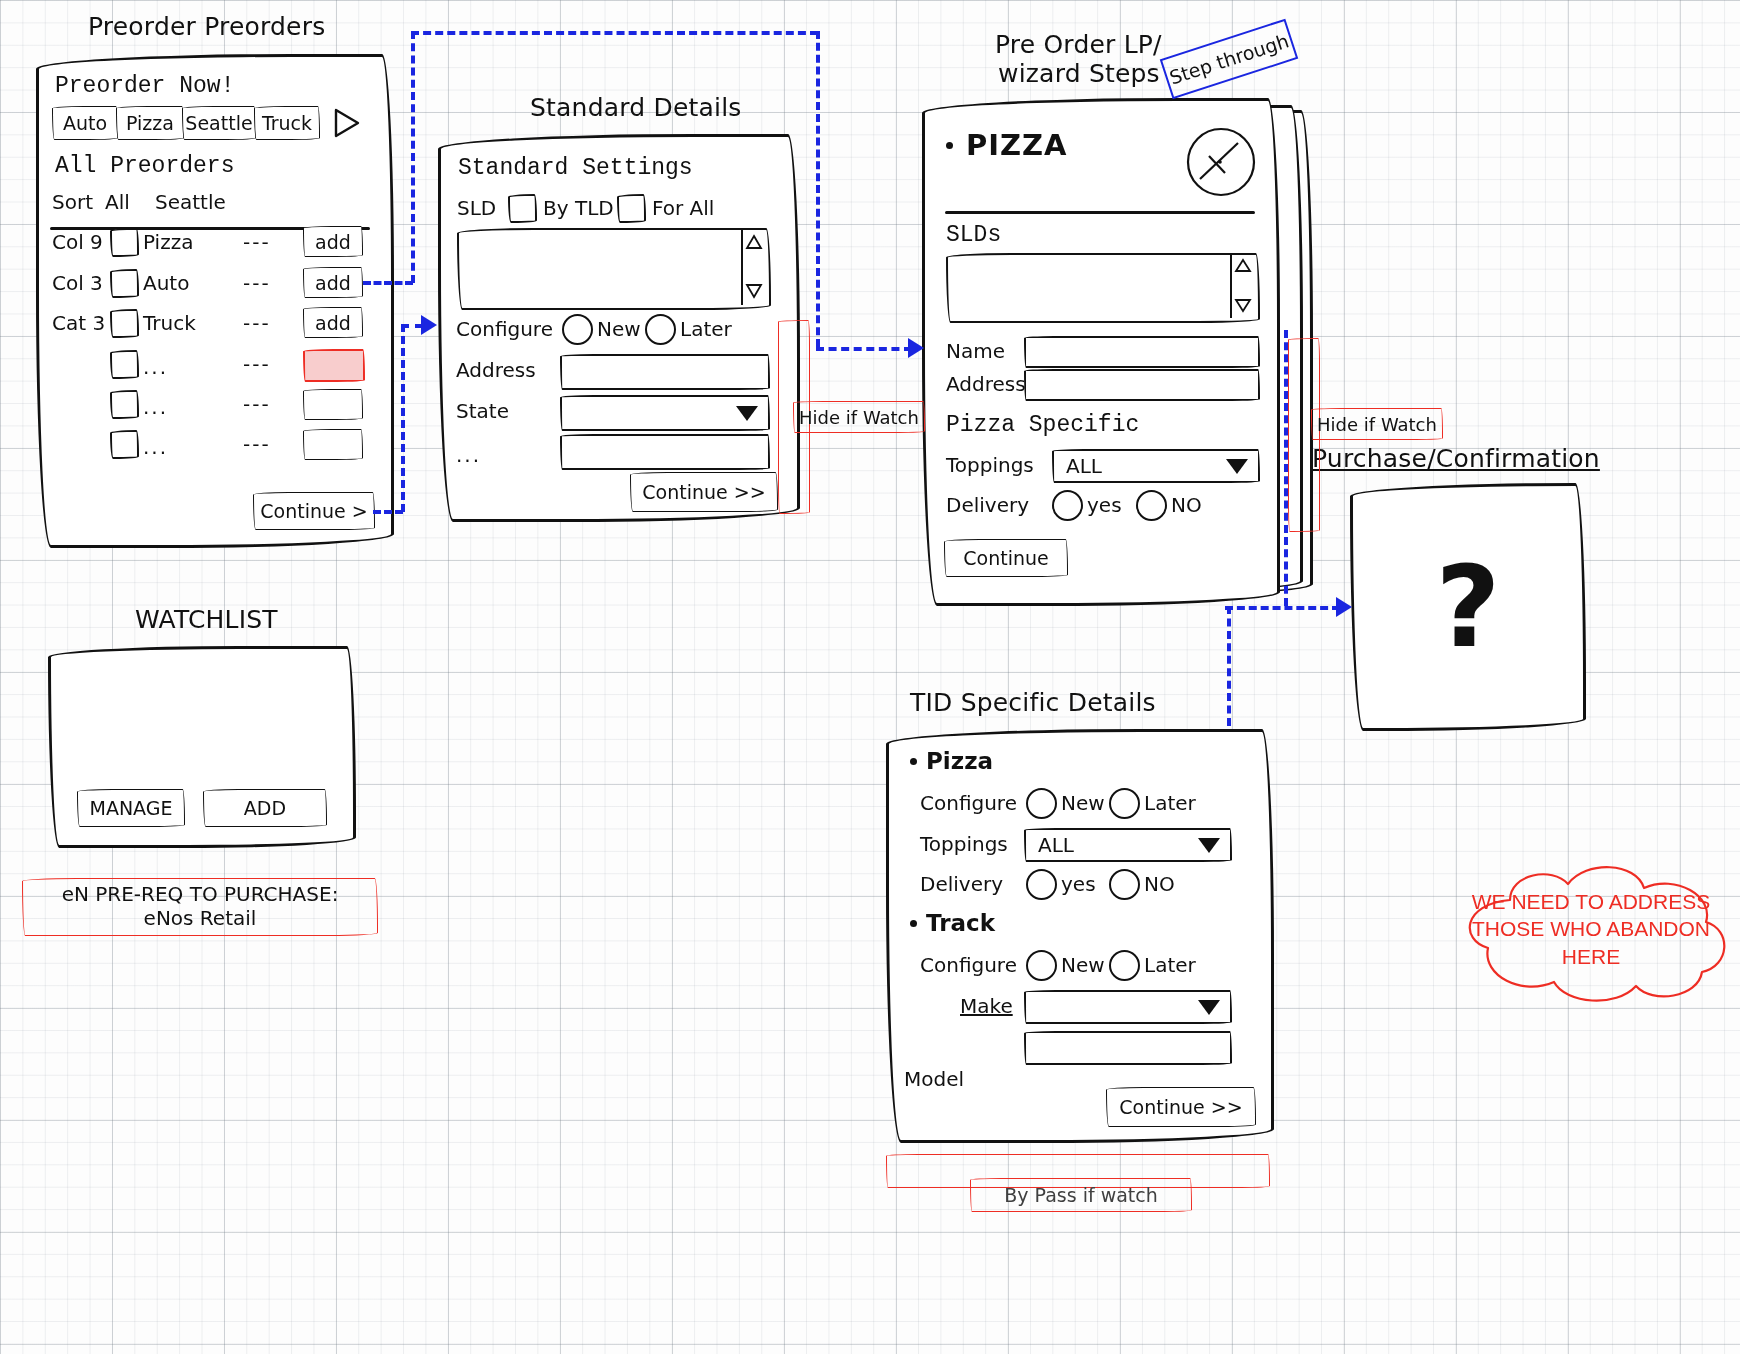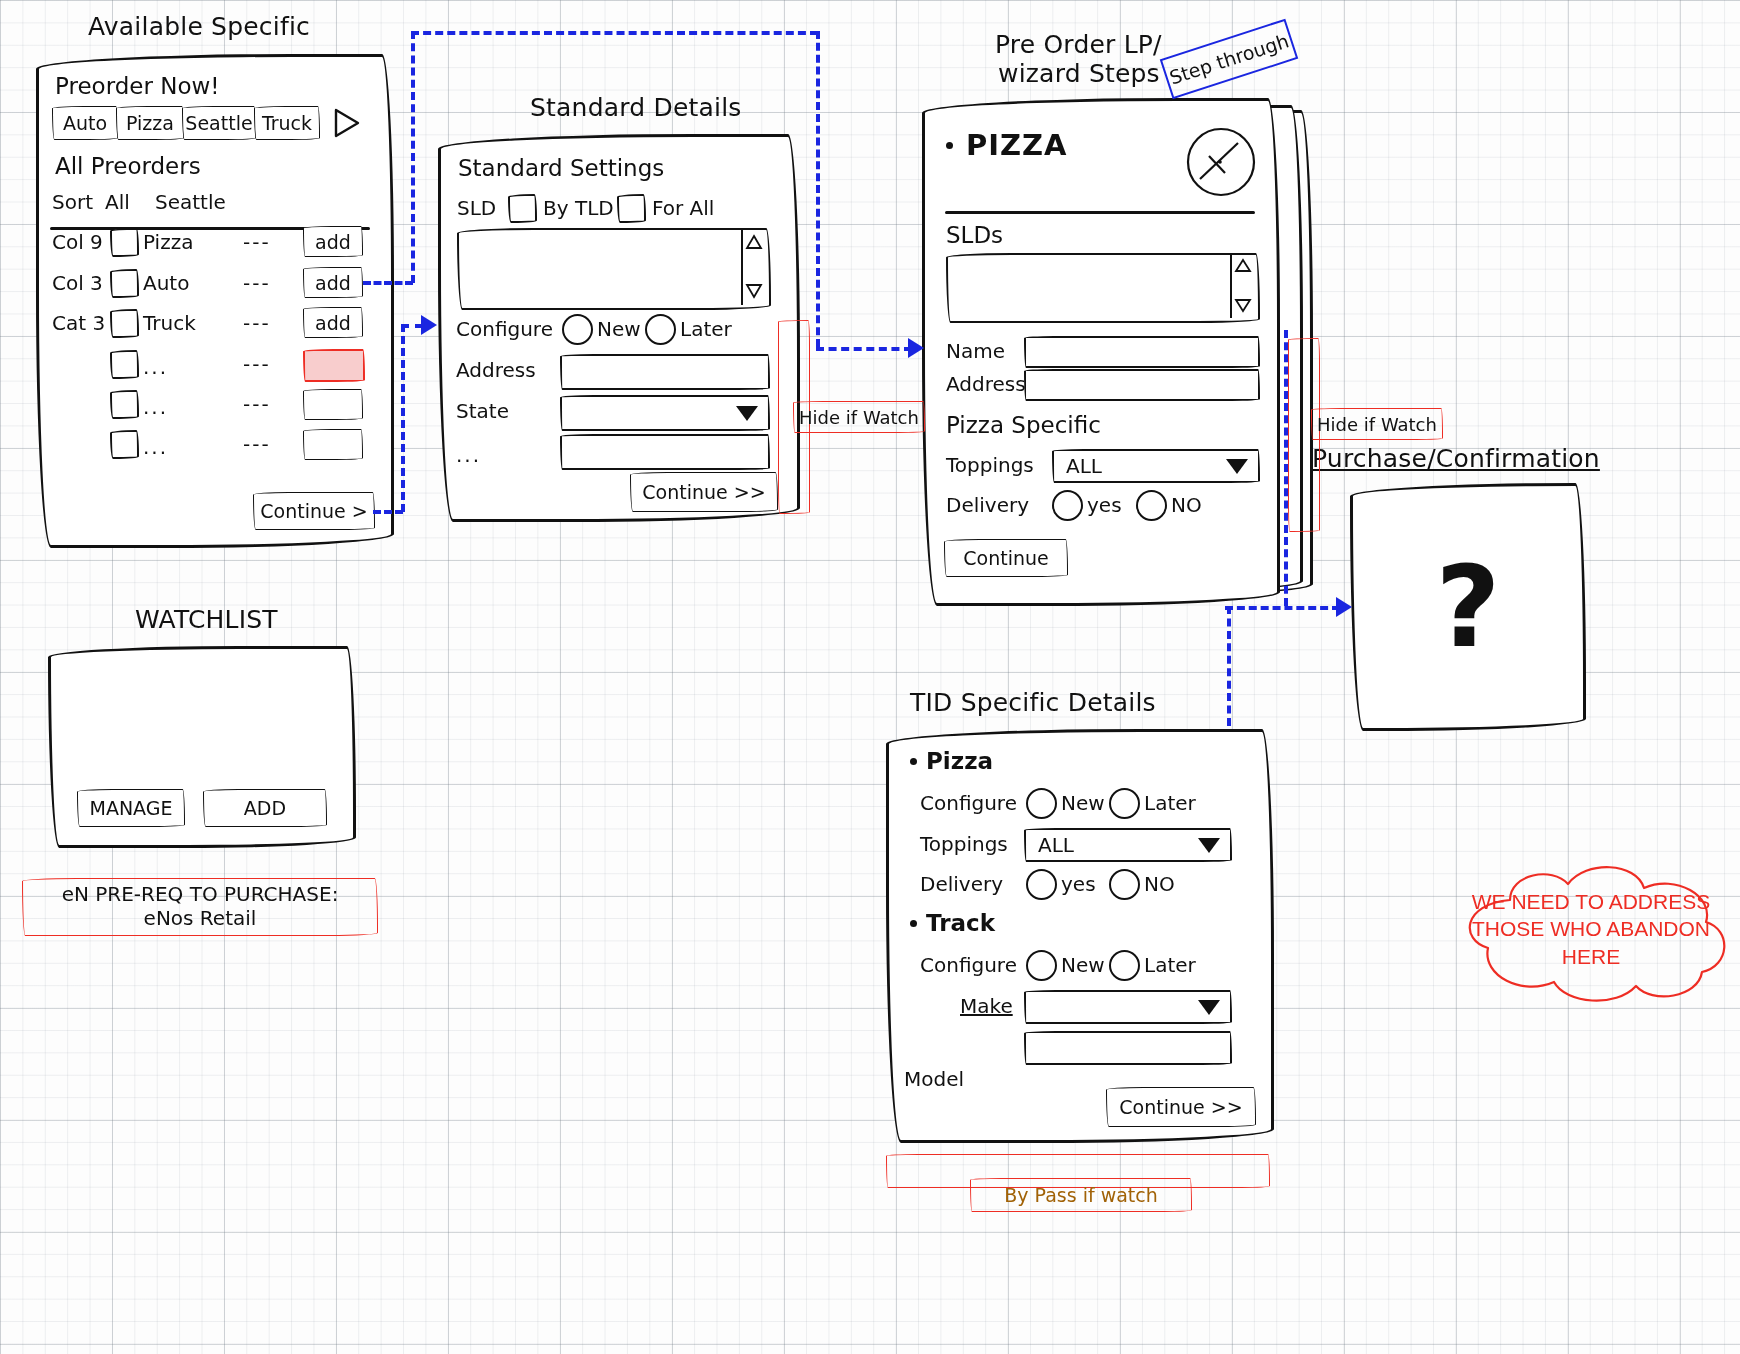--- a/index.html
+++ b/index.html
@@ -29,21 +29,21 @@
   }
   .red-sk{
     border:1.8px solid #ee2d24;
     border-radius:255px 15px 225px 15px/15px 225px 15px 255px;
     background:transparent;
     color:#ee2d24;
   }
   .panel-title{
     font-size:25px;letter-spacing:.2px;color:#111;white-space:nowrap;
   }
-  .sec-head{font-size:23px;}
+  .sec-head{font-size:23px;font-family:Liberation Mono, monospace;}
   .lbl{font-size:20px;}
   .btn{
     display:flex;align-items:center;justify-content:center;
     font-size:19px;color:#111;
   }
   .chk{
     width:25px;height:25px;border:2px solid #111;background:#fff;
     border-radius:60px 6px 55px 7px/7px 55px 6px 60px;
   }
   .radio{
@@ -69,21 +69,21 @@
   .hr-sk{border:none;border-top:3px solid #111;border-radius:4px;}
   .dots{font-size:20px;letter-spacing:2px;}
   .stack-pg{
     position:absolute;border:3px solid #111;background:#fff;
     border-radius:255px 12px 225px 15px/15px 225px 14px 255px;
   }
 </style>
 </head>
 <body>
 
-<div class="abs panel-title" style="left:88px;top:12px;">Available Specific</div>
+<div class="abs panel-title" style="left:88px;top:12px;">Preorder Preorders</div>
 
 <div class="abs sk" style="left:36px;top:54px;width:352px;height:488px;"></div>
 
 <div class="abs sec-head" style="left:55px;top:73px;">Preorder Now!</div>
 
 <div class="abs sk-thin btn" style="left:52px;top:106px;width:64px;height:32px;">Auto</div>
 <div class="abs sk-thin btn" style="left:116px;top:106px;width:66px;height:32px;">Pizza</div>
 <div class="abs sk-thin btn" style="left:182px;top:106px;width:72px;height:32px;">Seattle</div>
 <div class="abs sk-thin btn" style="left:254px;top:106px;width:64px;height:32px;">Truck</div>
 <svg class="abs" style="left:330px;top:106px;" width="34" height="34" viewBox="0 0 34 34">
@@ -277,21 +277,21 @@
 
 <div class="abs lbl" style="left:904px;top:1035px;margin-top:32px;">Model</div>
 <div class="abs field" style="left:1024px;top:1031px;width:204px;height:30px;">
   <span class="val"></span>
 </div>
 
 <div class="abs sk-thin btn" style="left:1106px;top:1087px;width:148px;height:38px;">Continue &gt;&gt;</div>
 
 <div class="abs red-sk" style="left:886px;top:1154px;width:382px;height:32px;"></div>
 <div class="abs red-sk btn" style="left:970px;top:1178px;width:220px;height:32px;">
-  <span style="font-size:19px;color:#a16207;">By Pass if watch</span>
+  <span style="font-size:19px;color:#404040;">By Pass if watch</span>
 </div>
 
 <div class="abs panel-title" style="left:1312px;top:444px;text-decoration:underline;">Purchase/Confirmation</div>
 <div class="abs sk" style="left:1350px;top:483px;width:230px;height:242px;display:flex;align-items:center;justify-content:center;">
   <span style="font-size:112px;font-weight:bold;line-height:1;">?</span>
 </div>
 
 <div class="abs red-sk" style="left:778px;top:320px;width:30px;height:192px;"></div>
 <div class="abs red-sk btn" style="left:793px;top:401px;width:130px;height:30px;">
   <span style="font-size:18px;color:#111;">Hide if Watch</span>

